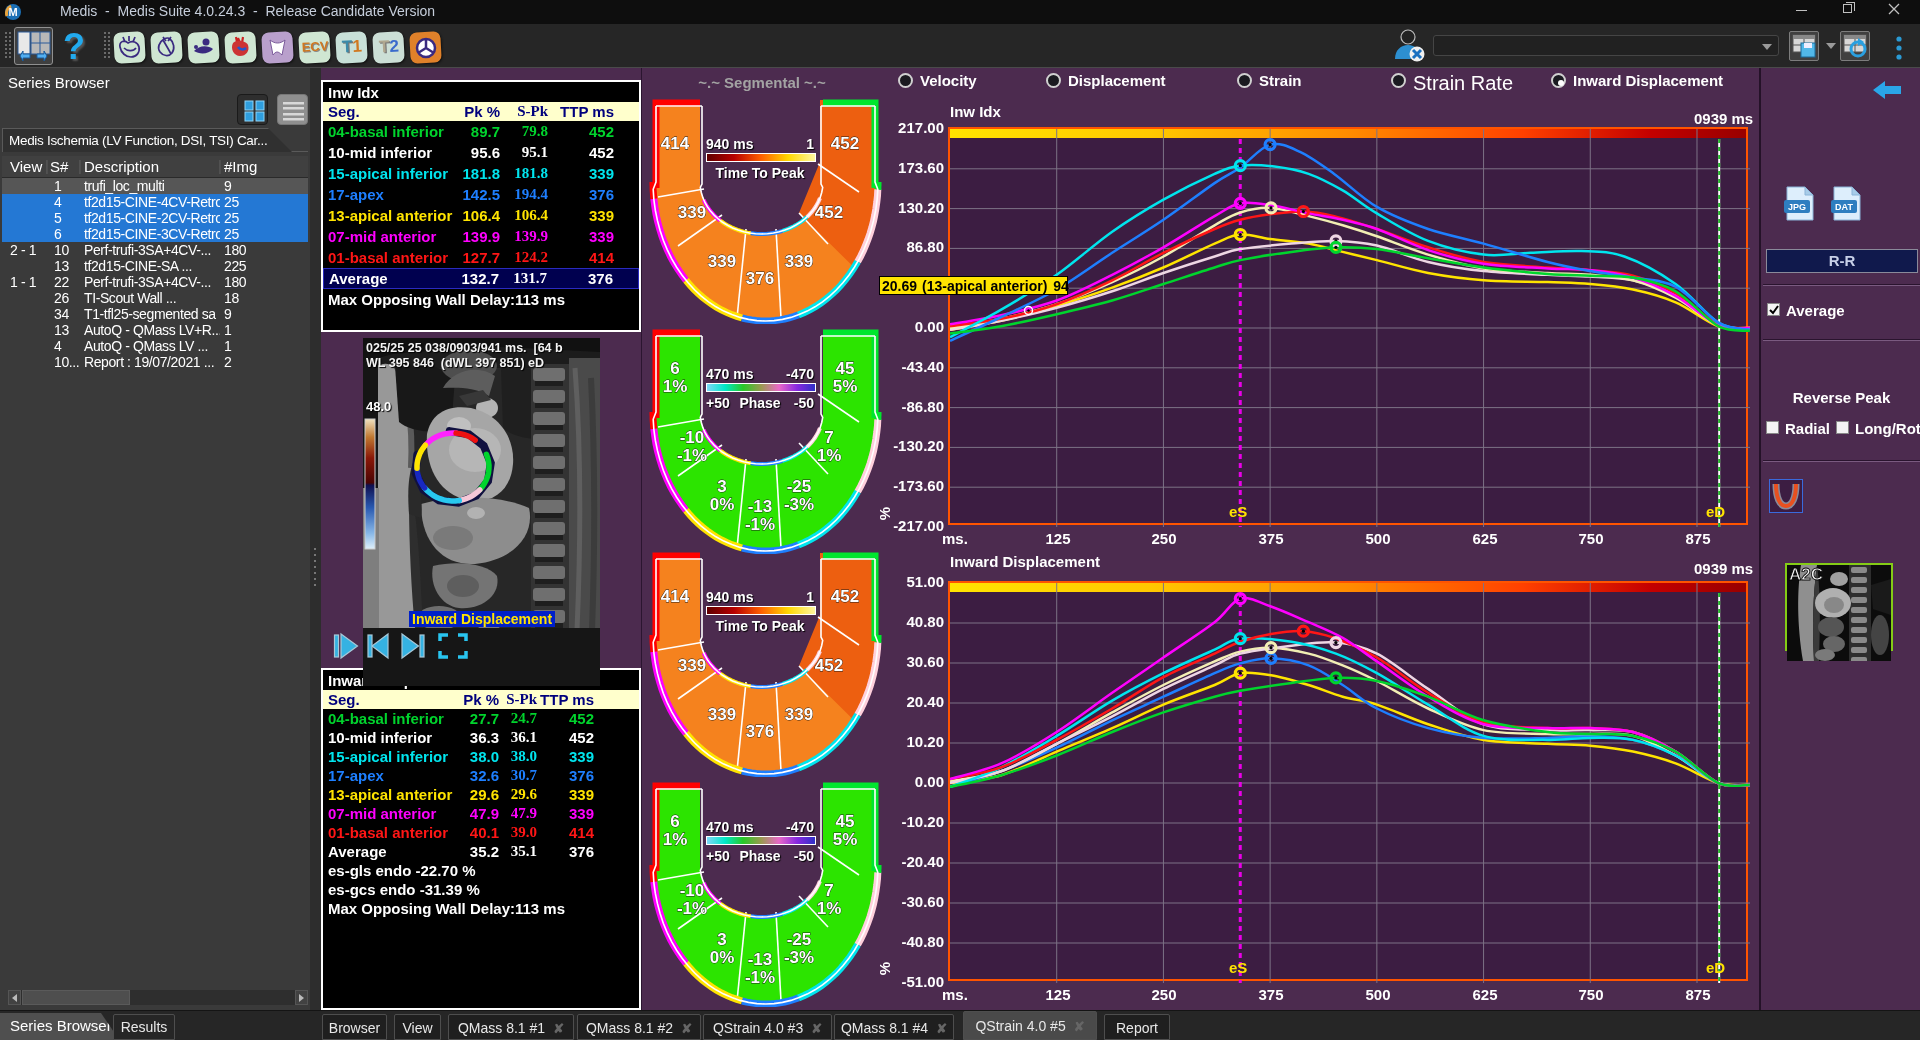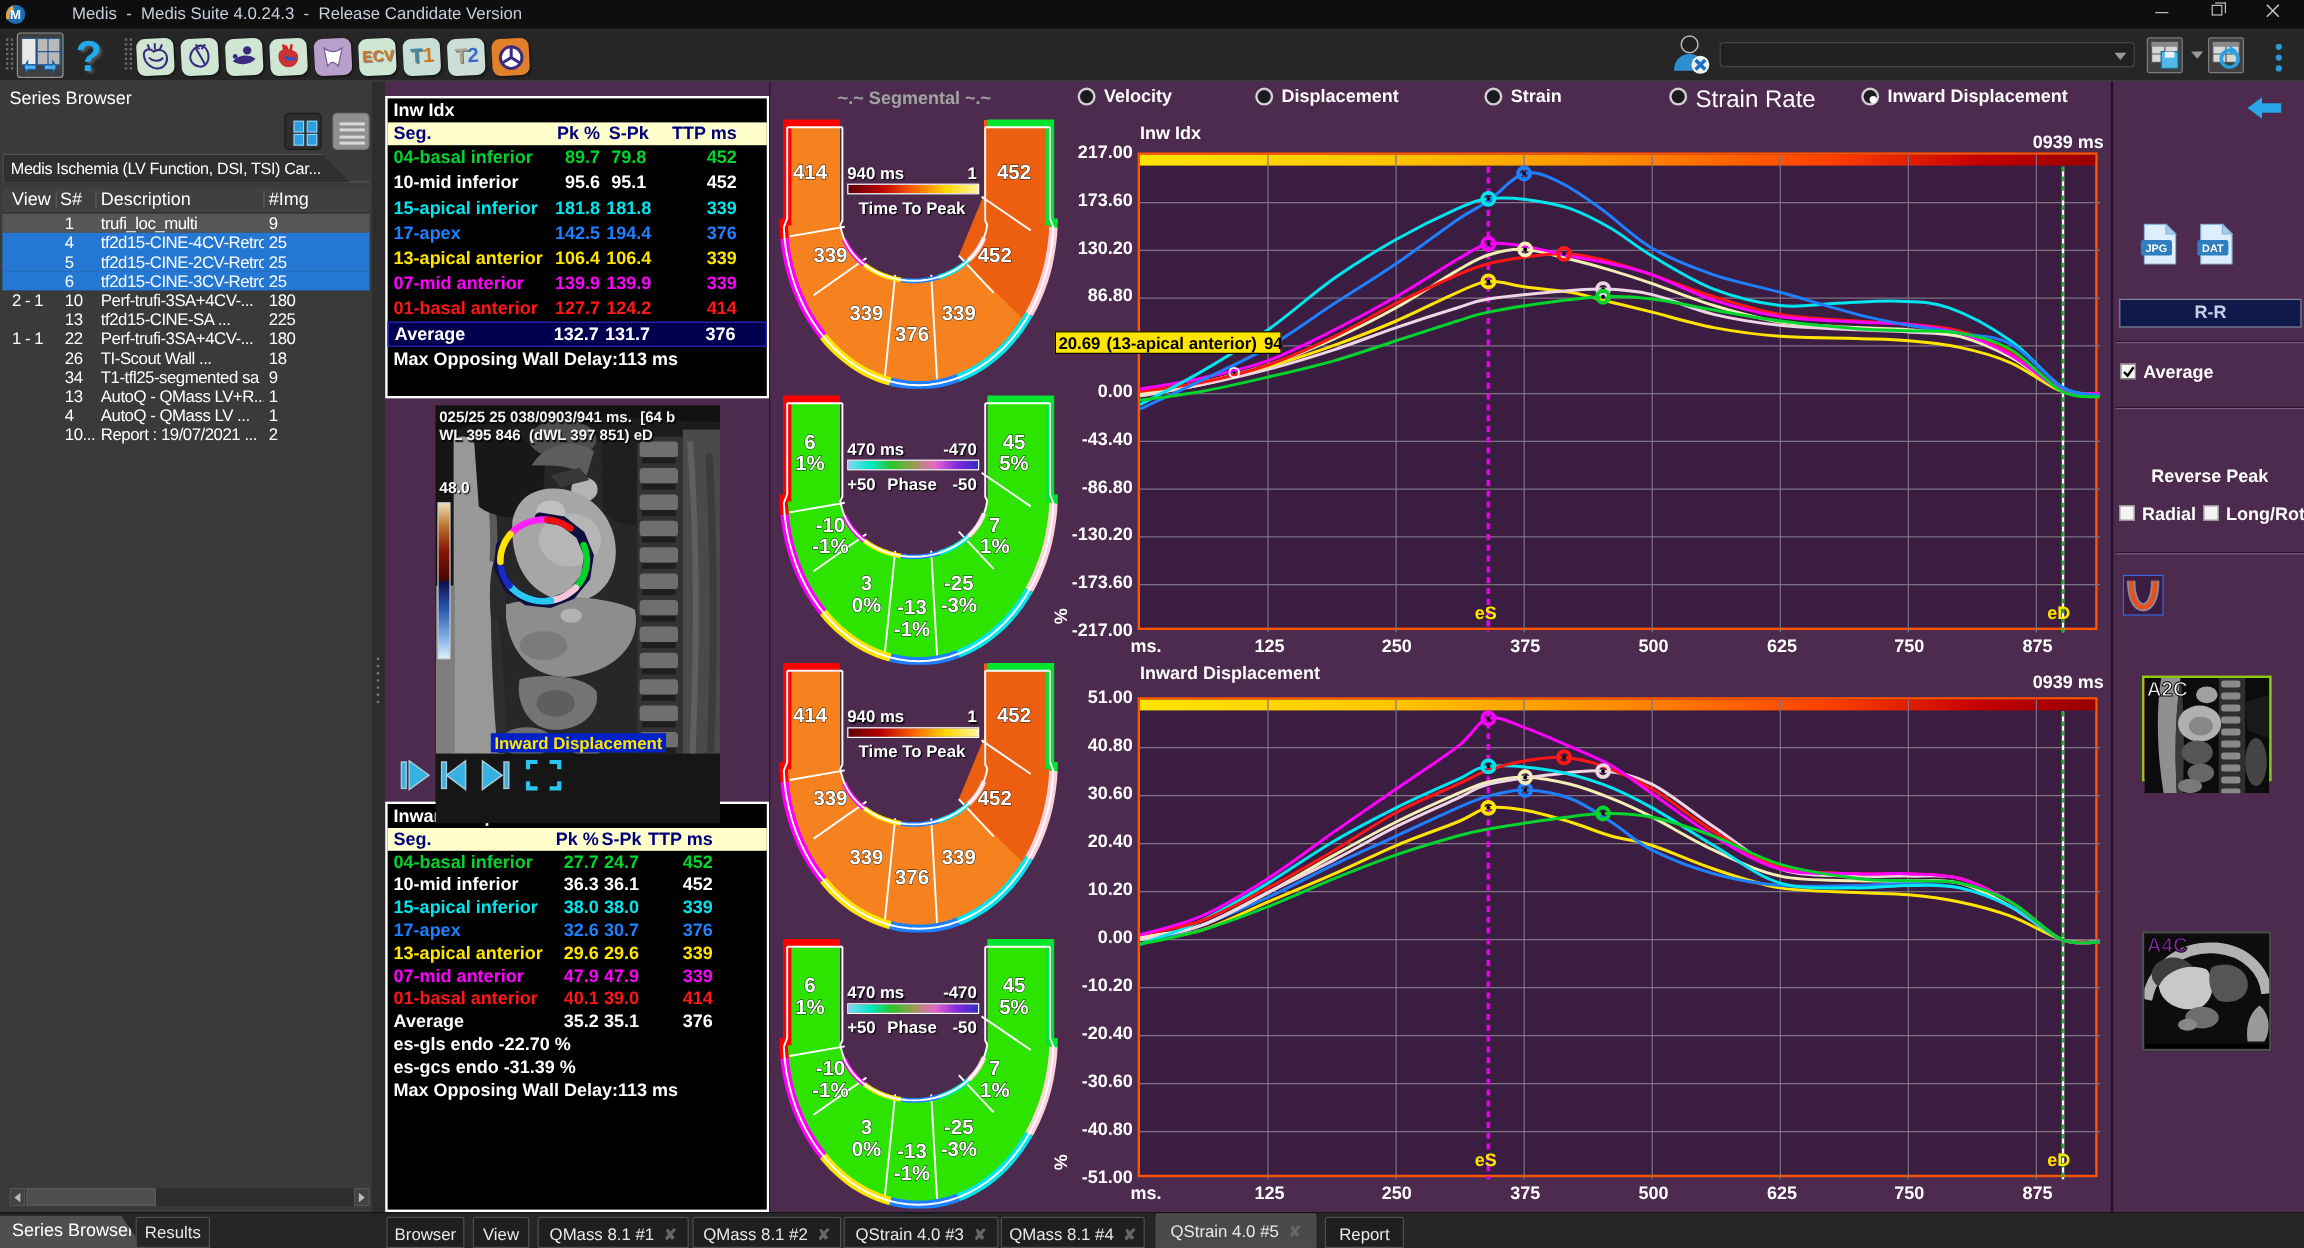--- a/index.html
+++ b/index.html
@@ -11,21 +11,21 @@
 #splitter { left:310px; top:68px; width:11px; height:942px; background:#2d2d2d; }
 #content { left:321px; top:68px; width:1436px; height:942px; background:#4c2b4f; }
 #sidebar { left:1759px; top:68px; width:161px; height:942px; background:#4c2b4f; border-left:2px solid #241228; }
 #tabbar { left:0; top:1010px; width:1920px; height:30px; background:#262626; border-top:1px solid #141414;}
 .dtable { position:absolute; background:#000; border:2px solid #fff; color:#fff; font-weight:bold; font-size:15px; }
 .dtable .title { padding:2px 5px 1px 5px; font-size:15px; }
 .hdr { background:#ffffcc; color:#00007d; display:flex; font-size:15px; }
 .row { display:flex; align-items:center; }
 .c1 { padding-left:5px; flex:1; }
 .c2 { width:45px; text-align:right; }
-.c3 { width:48px; text-align:center; }
+.c3 { width:48px; text-align:right;font-family:Liberation Serif, serif; }
 .c4 { width:91px; text-align:right; padding-right:25px; }
 .hslab { fill:#fff; font-size:17px; font-weight:bold; stroke:#1a1a1a; stroke-width:0.8; paint-order:stroke;
   text-anchor:middle; font-family:"Liberation Sans",sans-serif; }
 .chx { position:absolute; color:#fff; font-weight:bold; font-size:15px; }
 .ylab { position:absolute; color:#fff; font-weight:bold; font-size:15px; text-align:right; }
 .cb { position:absolute; width:13px; height:13px; background:#f4f4f4; border:1px solid #888; }
 .sep { position:absolute; left:2px; width:157px; height:2px; border-top:1px solid #2a142e; border-bottom:1px solid #7a5a80; }
 .tab { position:absolute; top:3px; height:26px; background:#1f1f1f; border:1px solid #4e4e4e; color:#e8e8e8;
   font-size:14px; text-align:center; line-height:24px; border-radius:2px 2px 0 0;}
 .tabx { color:#666; font-weight:bold; margin-left:8px; font-size:13px; }
@@ -861,30 +861,20 @@
         <rect x="64" y="92" width="16" height="6" rx="2" fill="#8a8a8a"></rect>
         <path d="M84,20 L104,14 L104,50 L86,44 Z" fill="#1a1a1a"></path>
         <ellipse cx="46" cy="38" rx="18" ry="15" fill="#b0b0b0"></ellipse>
         <ellipse cx="47" cy="40" rx="10" ry="8" fill="#888"></ellipse>
         <ellipse cx="52" cy="14" rx="9" ry="7" fill="#a0a0a0"></ellipse>
         <ellipse cx="44" cy="62" rx="13" ry="10" fill="#555"></ellipse>
         <ellipse cx="47" cy="79" rx="11" ry="8" fill="#666"></ellipse>
         <ellipse cx="38" cy="90" rx="10" ry="6" fill="#7a7a7a"></ellipse>
         <ellipse cx="93" cy="70" rx="9" ry="20" fill="#444"></ellipse>
       </svg><div class="abs" style="left:2px;top:0px;color:#f0f0f0;font-weight:bold;font-size:17px;-webkit-text-stroke:0.8px #000">A2C</div></div>
-    <div class="abs" style="left:24px;top:708px;width:108px;height:100px;border:2px solid #4e4e4e;background:#000"><svg width="104" height="92" viewBox="0 0 104 92">
-        <rect width="104" height="92" fill="#0d0d0d"></rect>
-        <path d="M2,55 C8,26 32,10 60,12 C84,14 100,30 102,50" fill="none" stroke="#b2b2b2" stroke-width="9"></path>
-        <ellipse cx="24" cy="34" rx="18" ry="14" fill="#3e3e3e"></ellipse>
-        <path d="M12,44 C18,30 38,24 52,30 C60,40 58,56 46,62 C30,66 14,58 12,44 Z" fill="#c8c8c8"></path>
-        <path d="M56,28 C70,22 84,28 86,40 C88,52 76,60 62,56 C54,50 52,36 56,28 Z" fill="#555"></path>
-        <ellipse cx="48" cy="70" rx="14" ry="9" fill="#6e6e6e"></ellipse>
-        <path d="M96,60 C104,66 106,80 100,90 L86,90 C84,76 88,66 96,60 Z" fill="#9a9a9a"></path>
-        <ellipse cx="36" cy="76" rx="8" ry="5" fill="#888"></ellipse>
-      </svg><div class="abs" style="left:2px;top:0px;color:#8828a8;font-weight:bold;font-size:17px;-webkit-text-stroke:0.8px #000">A4C</div></div>
   </div>
 <div class="abs" id="tabbar">
     <div class="abs" style="left:0;top:2px;width:120px;height:28px;background:#4f4f4f;color:#fff;font-size:15px;line-height:26px;clip-path:polygon(0 0, 101px 0, 120px 100%, 0 100%);padding-left:10px">Series Browser</div>
     <div class="tab" style="left:113px;width:62px;background:#262626">Results</div>
     <div class="tab" style="left:322px;width:65px;background:#1f1f1f;top:3px;height:26px;line-height:26px">Browser</div>
     <div class="tab" style="left:394px;width:47px;background:#1f1f1f;top:3px;height:26px;line-height:26px">View</div>
     <div class="tab" style="left:448px;width:126px;background:#1f1f1f;top:3px;height:26px;line-height:26px">QMass 8.1 #1<span class="tabx">✘</span></div>
     <div class="tab" style="left:577px;width:124px;background:#1f1f1f;top:3px;height:26px;line-height:26px">QMass 8.1 #2<span class="tabx">✘</span></div>
     <div class="tab" style="left:703px;width:129px;background:#1f1f1f;top:3px;height:26px;line-height:26px">QStrain 4.0 #3<span class="tabx">✘</span></div>
     <div class="tab" style="left:834px;width:120px;background:#1f1f1f;top:3px;height:26px;line-height:26px">QMass 8.1 #4<span class="tabx">✘</span></div>

